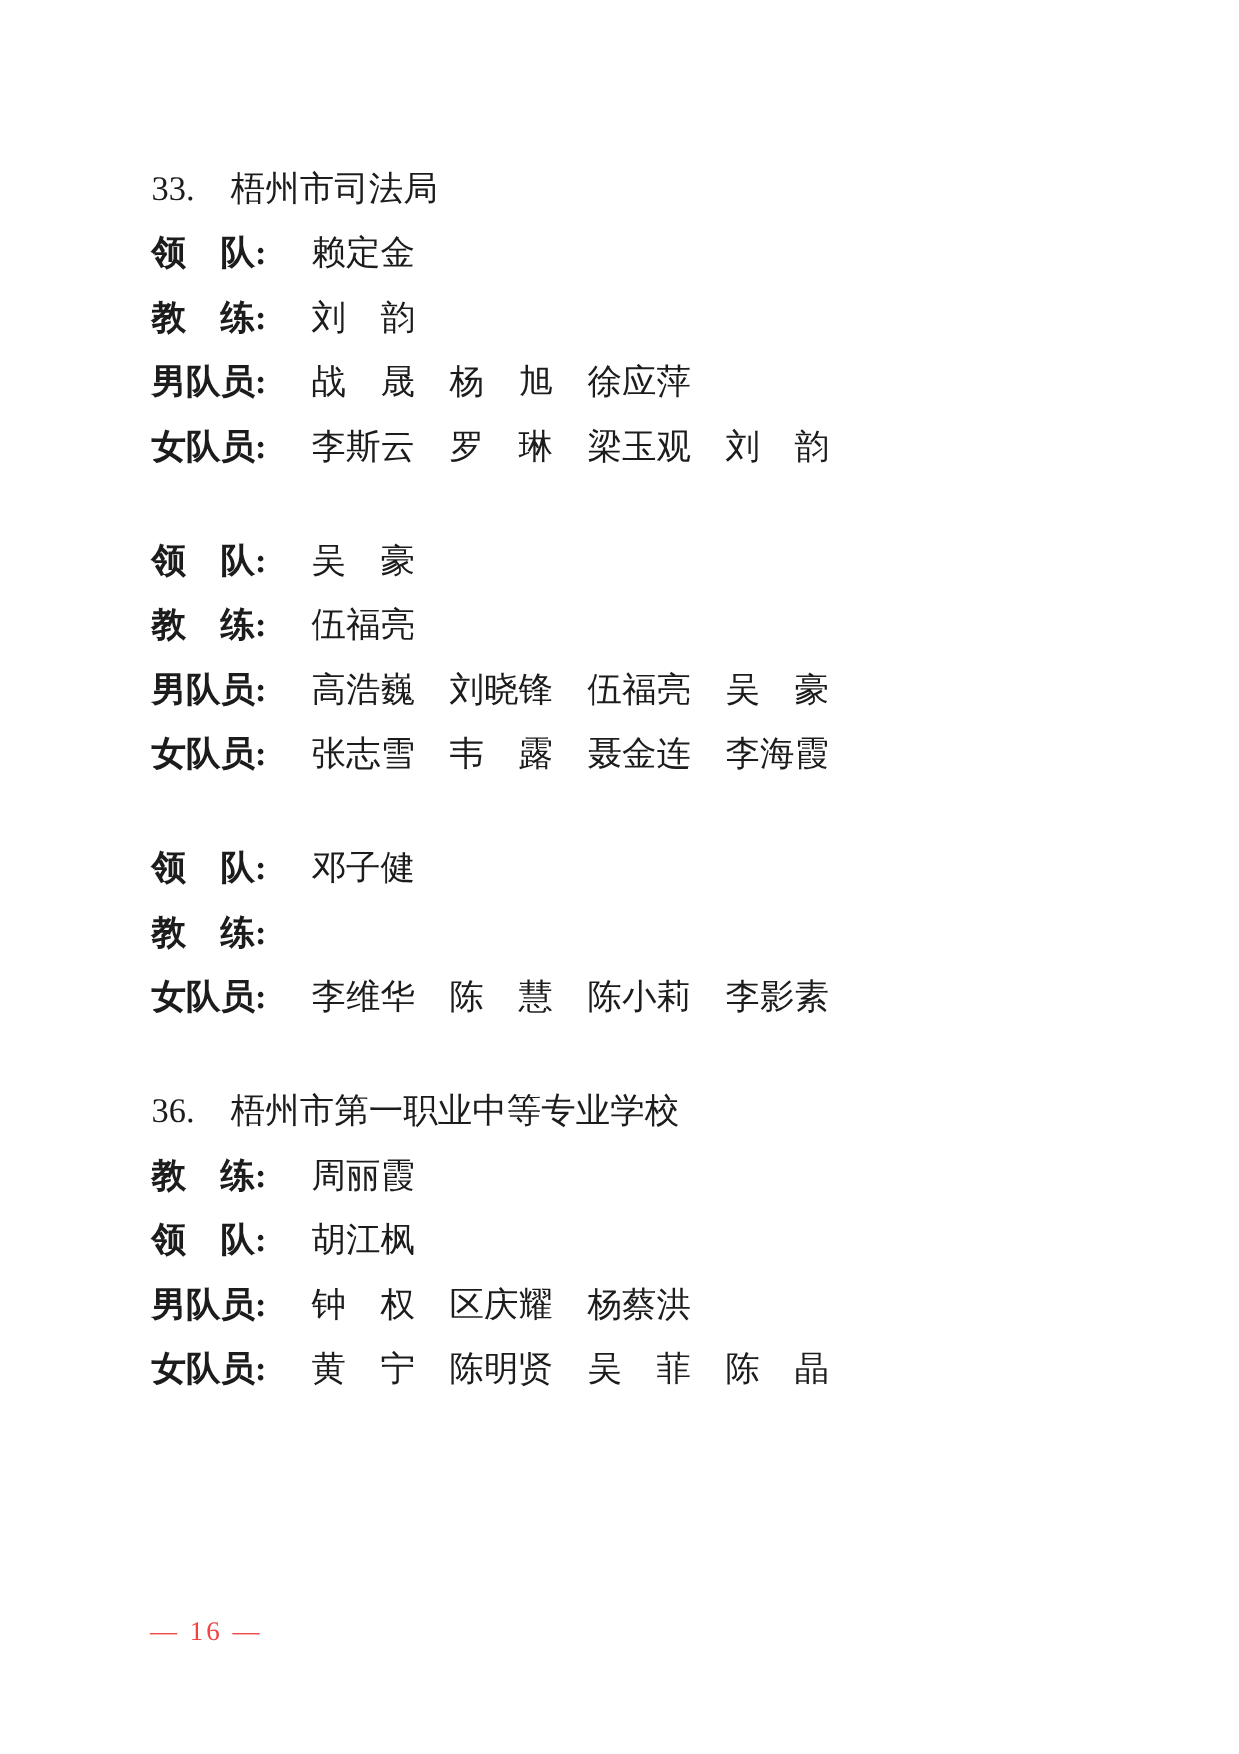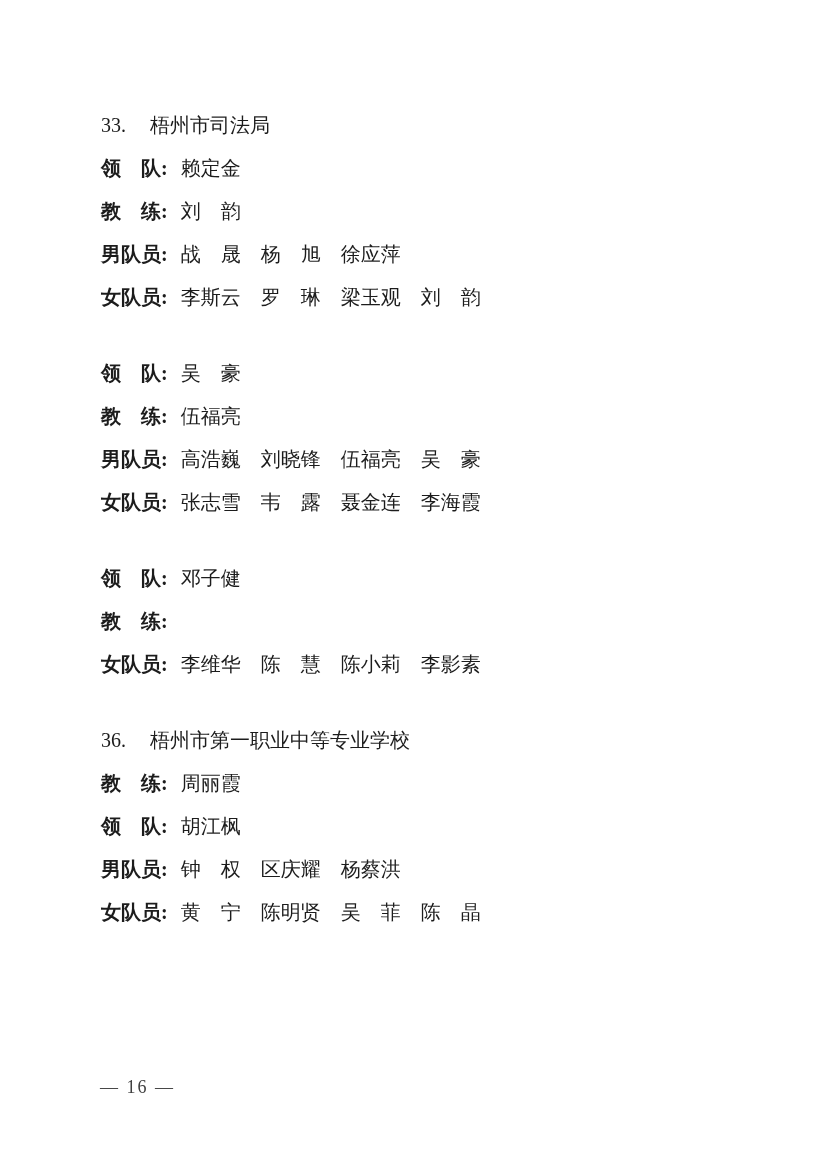--- a/index.html
+++ b/index.html
@@ -21,35 +21,35 @@
     position: absolute;
     left: 101px;
     top: 104px;
     width: 640px;
   }
   .team { margin-bottom: 33px; }
   .team-title,
   .row {
     height: 43px;
     line-height: 43px;
-    font-size: 20px;
+    font-size: 23px;
     white-space: pre;
     font-weight: normal;
   }
   .team-number { display: inline-block; margin-right: 24px; }
   .row-label { display: inline-block; font-weight: bold; }
-  .row-value { display: inline-block; margin-left: 13px; }
+  .row-value { display: inline-block; margin-left: 30px; }
   .footer {
     position: absolute;
     left: 100px;
     top: 1077px;
     font-size: 18px;
     letter-spacing: 2px;
     white-space: pre;
-    color: #404040;
+    color: #ef4444;
   }
 </style>
 </head>
 <body>
 
 <div class="page">
   <div class="content">
 
     <section class="team">
       <h2 class="team-title"><span class="team-number">33.</span><span class="team-name">梧州市司法局</span></h2>

